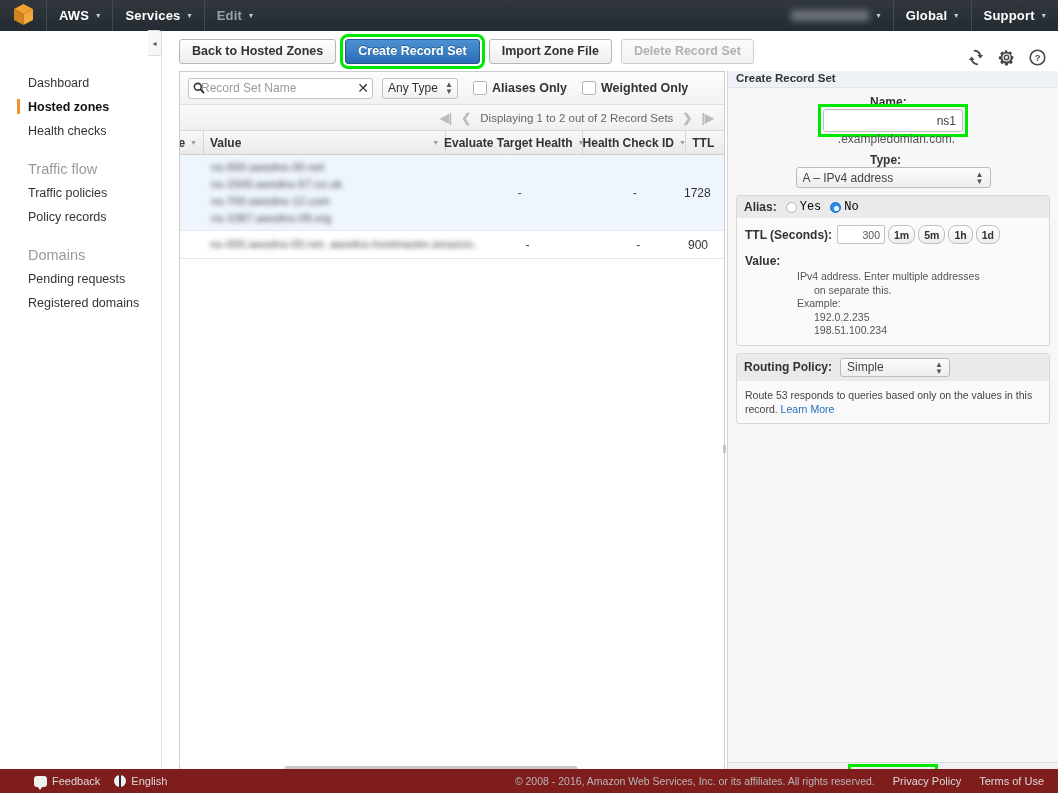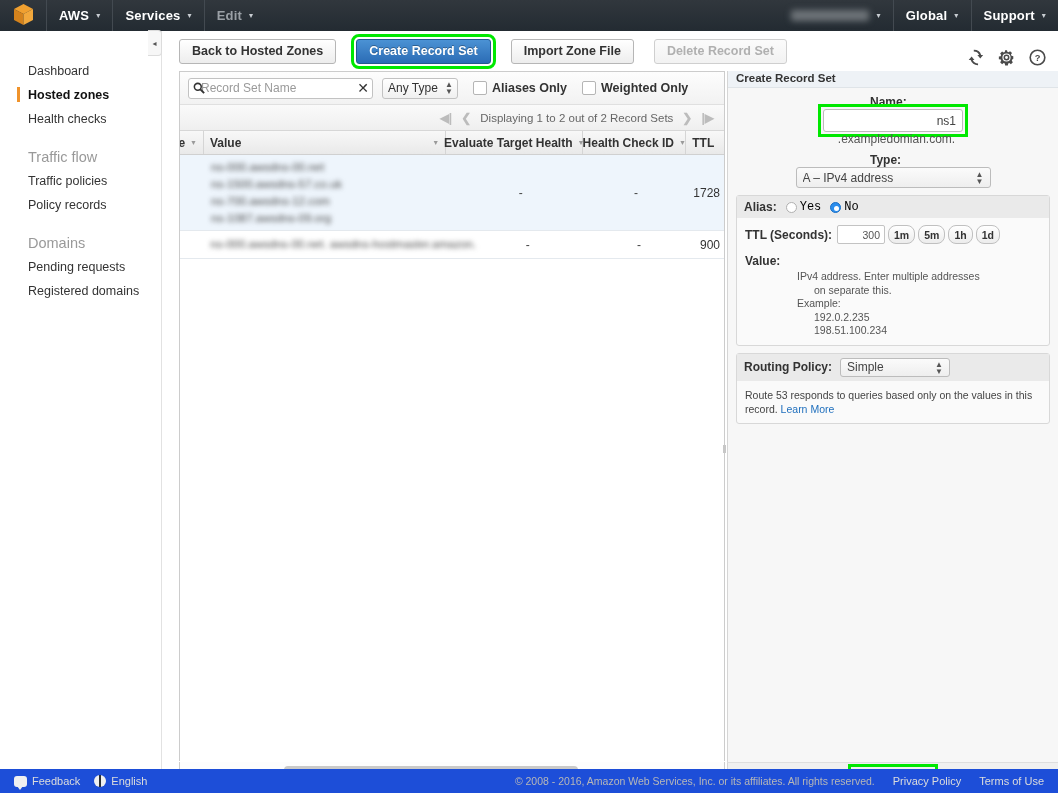--- a/index.html
+++ b/index.html
@@ -40,21 +40,21 @@
     filter: blur(3px);
     border-radius: 2px;
   }
 
   
   #sidebar {
     position: absolute; top: 31px; left: 0;
     width: 162px; height: 738px;
     background: #ffffff;
     border-right: 1px solid #e2e2e2;
-    padding-top: 28px;
+    padding-top: 40px;
   }
   .side-link {
     display: block; padding: 5px 0 5px 28px;
     color: #333; font-size: 12.5px; cursor: pointer;
     position: relative;
   }
   .side-link.active { font-weight: bold; color: #111; }
   .side-link.active::before {
     content: ""; position: absolute; left: 17px; top: 4px;
     width: 3px; height: 15px; background: #f0932b;
@@ -77,21 +77,21 @@
   #main {
     position: absolute; top: 31px; left: 162px;
     width: 896px; height: 738px;
     background: #ffffff;
   }
 
   
   #toolbar {
     position: absolute; top: 0; left: 0;
     width: 563px; height: 40px;
-    display: flex; align-items: center; padding-left: 17px; gap: 20px;
+    display: flex; align-items: center; padding-left: 17px; gap: 9px;
   }
   .btn {
     height: 25px; padding: 0 12px;
     border: 1px solid #b6b6b6; border-radius: 3px;
     background: linear-gradient(to bottom,#ffffff 0%, #ededed 100%);
     color: #333; font-size: 12.5px; font-weight: bold;
     display: flex; align-items: center; cursor: pointer;
     white-space: nowrap;
   }
   .btn.disabled { color: #b0b0b0; border-color: #cfcfcf;
@@ -182,21 +182,21 @@
   .trow {
     display: flex; align-items: center; font-size: 12px; color: #333;
     border-bottom: 1px solid #e4e9ee; overflow: hidden;
   }
   .trow.sel { background: #eef5fc; }
   .blurtext {
     color: #4a4a4a; filter: blur(2.6px); white-space: nowrap;
     font-size: 11.5px; line-height: 17px;
   }
   .cell-dash { text-align: center; color: #444; }
-  .cell-ttl { text-align: right; padding-right: 4px; }
+  .cell-ttl { text-align: right; padding-right: 16px; }
 
   #hscroll {
     position: absolute; left: 17px; top: 731px;
     width: 546px; height: 16px;
     border: 1px solid #ccc; border-top: none;
     background: #fdfdfd;
     display: flex; align-items: center;
   }
   #hscroll .thumb {
     height: 8px; background: #c9c9c9; border-radius: 5px;
@@ -313,23 +313,23 @@
   
   #divider-grip {
     position: absolute; left: 561px; top: 414px;
     width: 3px; height: 8px; background: #c7c7c7;
   }
 
   
   #footer {
     position: absolute; left: 0; top: 769px;
     width: 1058px; height: 24px;
-    background: #1d4ed8;
+    background: #7f1d1d;
     display: flex; align-items: center;
-    color: #dcdcdc; font-size: 11px;
+    color: #dcdcdc; font-size: 11px; padding-left: 20px;
   }
   .fbtn { display: flex; align-items: center; gap: 5px; margin-left: 14px; cursor: pointer; }
   .bubble {
     width: 13px; height: 11px; background: #f0f0f0; border-radius: 3px;
     position: relative;
   }
   .bubble::after {
     content: ""; position: absolute; left: 3px; bottom: -3px;
     border-left: 3px solid transparent; border-right: 3px solid transparent;
     border-top: 4px solid #f0f0f0;

